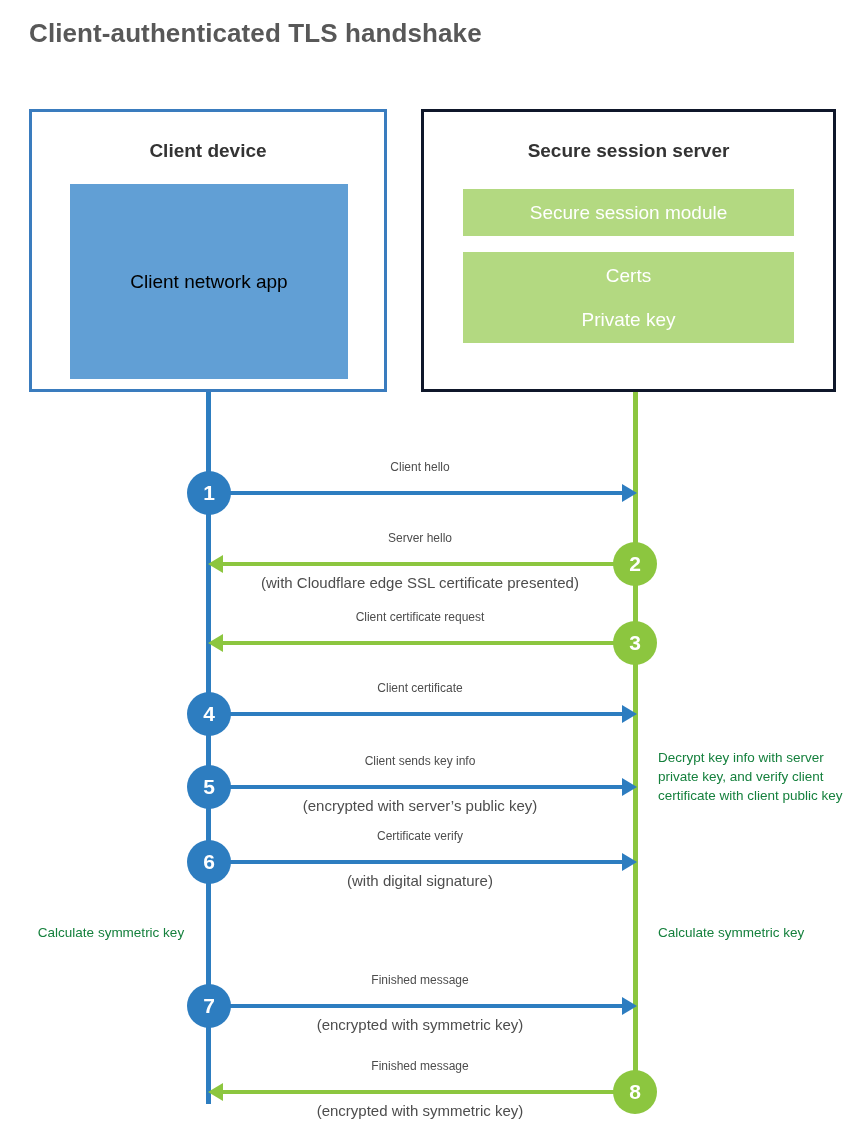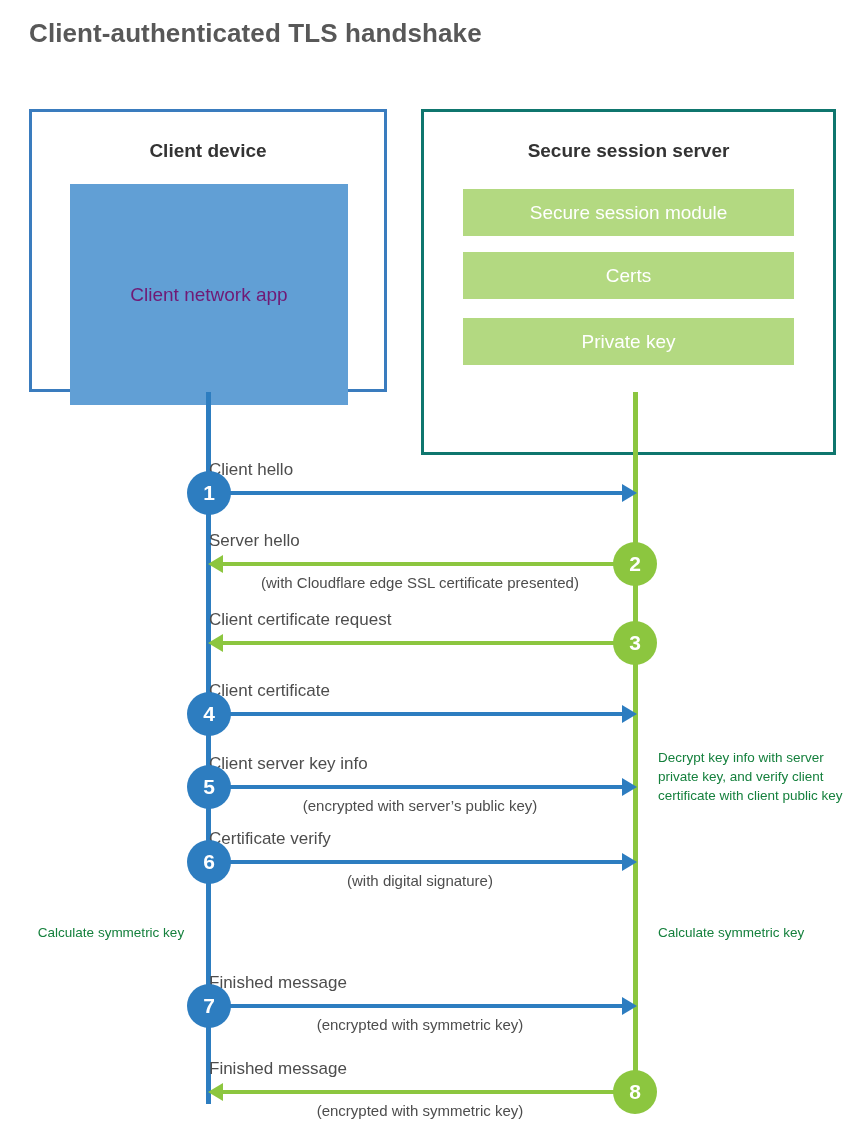--- a/index.html
+++ b/index.html
@@ -38,42 +38,42 @@
     left: 29px;
     top: 109px;
     width: 358px;
     height: 283px;
     border: 3px solid #3a7cbe;
   }
   #server-box {
     left: 421px;
     top: 109px;
     width: 415px;
-    height: 346px;
-    border: 3px solid #0f766e;
+    height: 283px;
+    border: 3px solid #0f172a;
   }
   .party-title {
     position: absolute;
     left: 0;
     right: 0;
     top: 28px;
     text-align: center;
     font-size: 19px;
     font-weight: bold;
     color: #333333;
   }
 
   #client-app {
     position: absolute;
     left: 38px;
     top: 72px;
     width: 278px;
-    height: 221px;
+    height: 195px;
     background: #619fd5;
-    color: #701a75;
+    color: #000000;
     font-size: 19px;
     display: flex;
     align-items: center;
     justify-content: center;
     text-align: center;
     line-height: 1.35;
   }
 
   .server-bar {
     position: absolute;
@@ -83,21 +83,21 @@
     background: #b3d981;
     color: #ffffff;
     font-size: 19px;
     display: flex;
     align-items: center;
     justify-content: center;
     text-align: center;
   }
   #server-bar-0 { top: 77px; }
   #server-bar-1 { top: 140px; }
-  #server-bar-2 { top: 206px; }
+  #server-bar-2 { top: 184px; }
 
   
   .lifeline {
     position: absolute;
     width: 5px;
   }
   #client-lifeline {
     left: 206px;
     top: 392px;
     height: 712px;
@@ -129,21 +129,22 @@
   .to-server .arrow-line { left: 209px; width: 416px; background: #2d7dc0; }
   .to-server .arrow-head { left: 622px; border-left: 15px solid #2d7dc0; }
   
   .to-client .arrow-line { left: 222px; width: 412px; background: #8cc63f; }
   .to-client .arrow-head { left: 208px; border-right: 15px solid #8cc63f; }
 
   .msg-label {
     position: absolute;
     left: 209px;
     width: 422px;
-    font-size: 17px;
+    text-align: center;
+    font-size: 12px;
     color: #4d4d4d;
     top: -33px;
     white-space: nowrap;
   }
   .msg-sublabel {
     position: absolute;
     left: 209px;
     width: 422px;
     text-align: center;
     font-size: 15px;
@@ -238,21 +239,21 @@
     </div>
     <div class="msg to-server" style="top: 714px;">
       <div class="arrow-line"></div>
       <div class="arrow-head"></div>
       <div class="msg-label">Client certificate</div>
       <div class="step-circle blue">4</div>
     </div>
     <div class="msg to-server" style="top: 787px;">
       <div class="arrow-line"></div>
       <div class="arrow-head"></div>
-      <div class="msg-label">Client server key info</div>
+      <div class="msg-label">Client sends key info</div>
       <div class="msg-sublabel">(encrypted with server’s public key)</div>
       <div class="step-circle blue">5</div>
     </div>
     <div class="msg to-server" style="top: 862px;">
       <div class="arrow-line"></div>
       <div class="arrow-head"></div>
       <div class="msg-label">Certificate verify</div>
       <div class="msg-sublabel">(with digital signature)</div>
       <div class="step-circle blue">6</div>
     </div>

